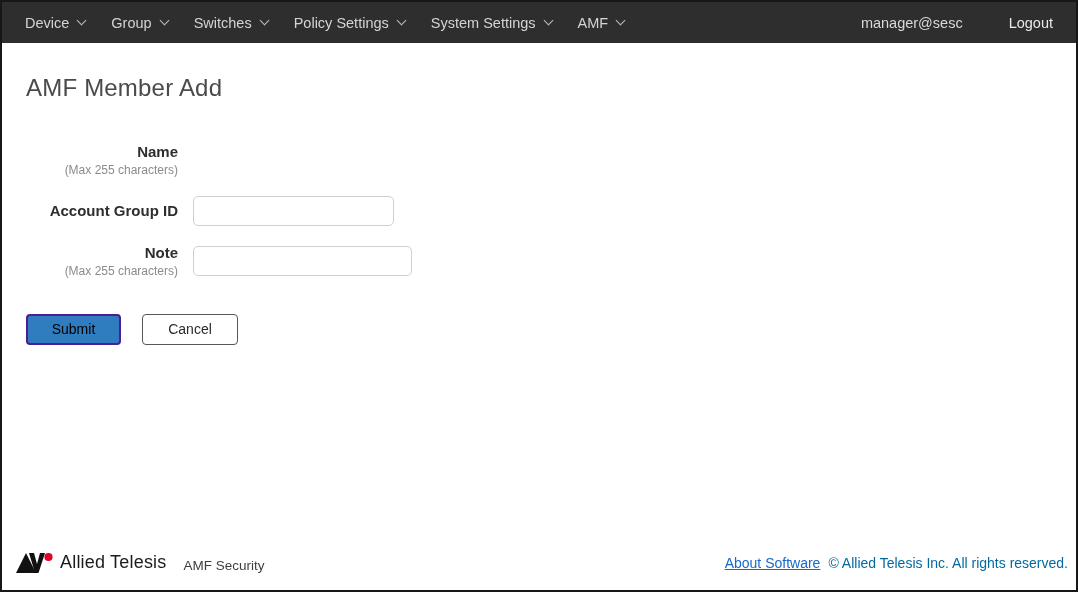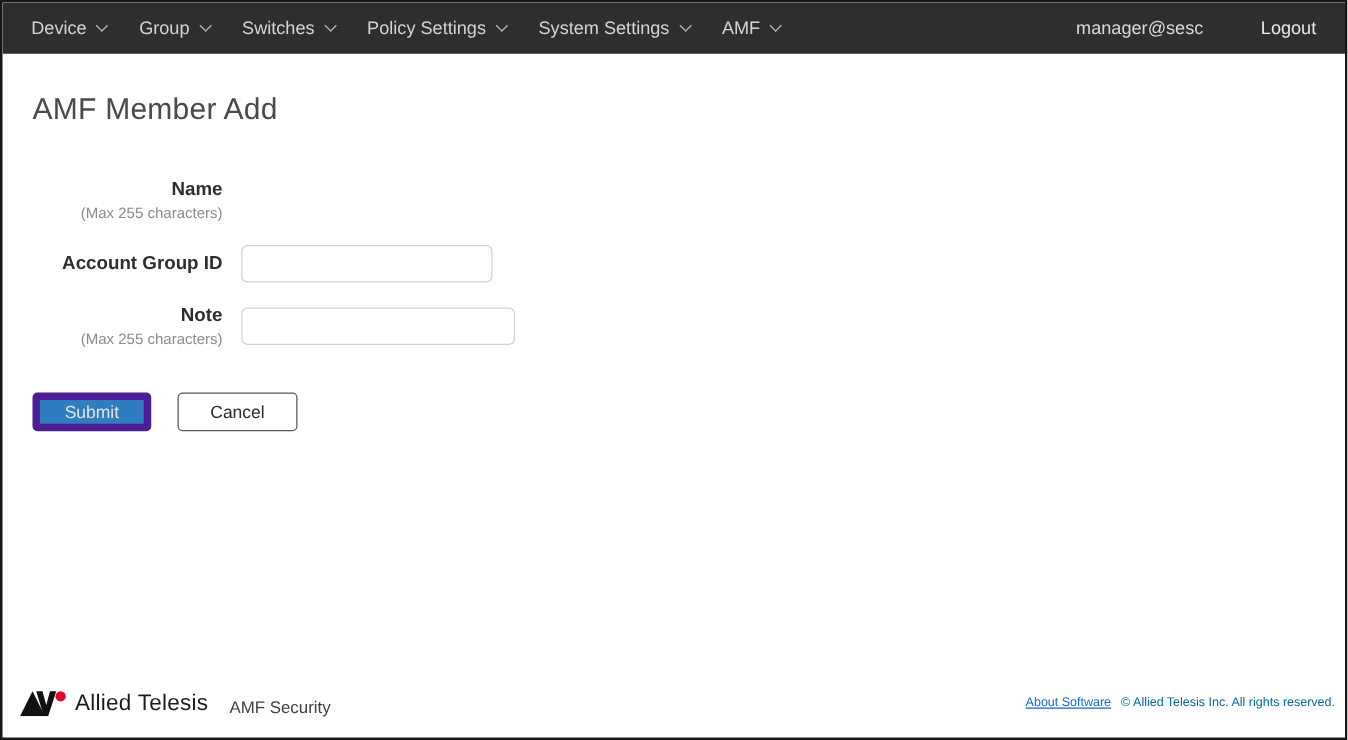--- a/index.html
+++ b/index.html
@@ -63,41 +63,41 @@
   .w-note { width: 219px; }
 
   .button-row { margin-top: 36px; display: flex; gap: 5px; }
   .btn {
     height: 31px; border-radius: 4px;
     font-size: 14px; font-family: "Liberation Sans", sans-serif;
     cursor: pointer;
   }
   .btn-submit {
     width: 95px;
-    background: #2f7cbe; color: #e5e5e5;
-    border: 6px solid #4c1d95;
+    background: #2f7cbe; color: #000000;
+    border: 2px solid #4c1d95;
   }
   .btn-cancel {
     width: 96px;
     background: #ffffff; color: #2b2b2b;
     border: 1px solid #54585c;
     margin-left: 16px;
   }
 
   
   .footer {
     margin-top: auto;
     height: 45px; flex-shrink: 0;
     display: flex; align-items: center;
     padding: 0 8px 10px 14px;
   }
   .brand { display: flex; align-items: center; gap: 7px; }
   .brand-name { font-size: 18px; color: #1c1c1c; letter-spacing: 0.2px; }
   .product-name { font-size: 13.5px; color: #3f3f3f; margin-left: 10px; margin-top: 5px; }
-  .footer-right { margin-left: auto; display: flex; align-items: center; gap: 8px; font-size: 10px; }
+  .footer-right { margin-left: auto; display: flex; align-items: center; gap: 8px; font-size: 14px; }
   .about-link { color: #1668c9; text-decoration: underline; cursor: pointer; }
   .copyright { color: #0369a1; }
 </style>
 </head>
 <body>
 
 <div class="window">
 
   <div class="navbar">
     <div class="nav-items">

